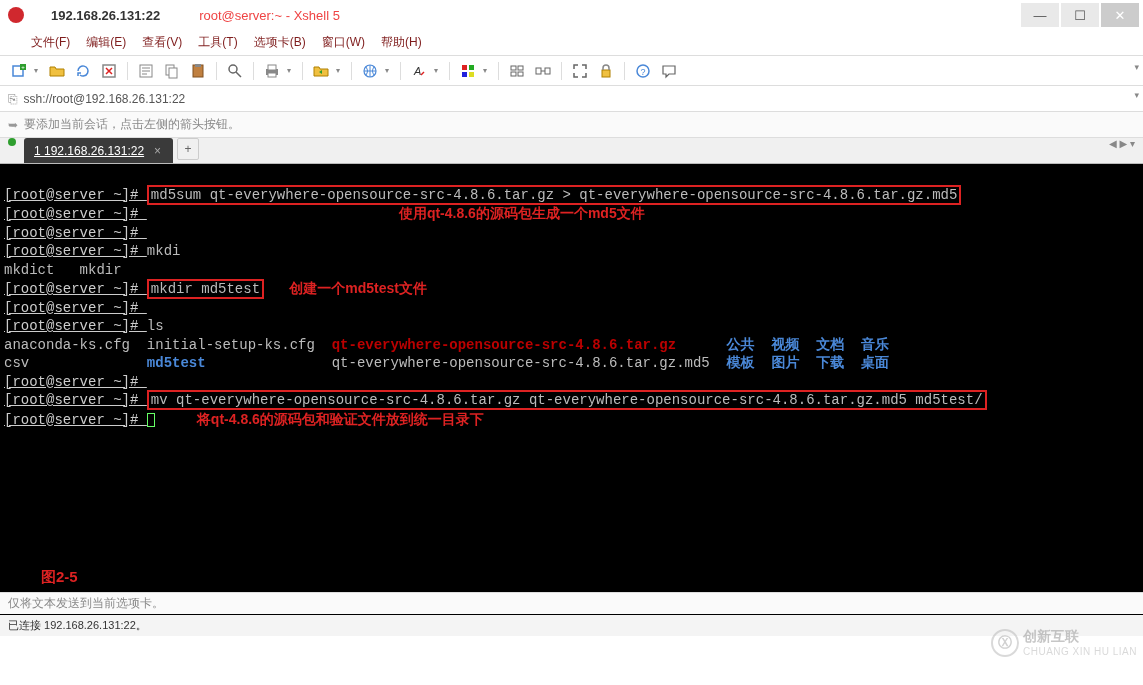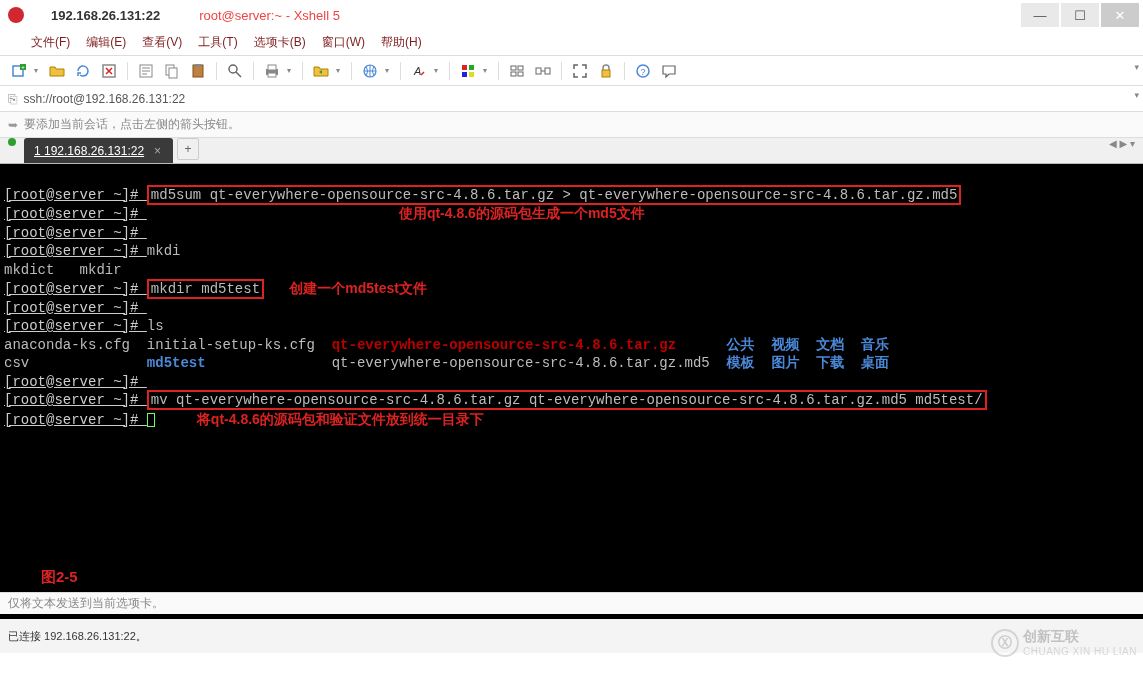--- a/index.html
+++ b/index.html
@@ -30,21 +30,21 @@
 .tabbar .navr { margin-left: auto; padding: 0 8px; color: #888; font-size: 10px; }
 .term { background: #000; color: #bbb; font-family: "Consolas","Courier New",monospace; font-size: 14px; line-height: 18.5px; padding: 3px 4px; height: 428px; position: relative; white-space: pre; }
 .term .p { color: #ccc; text-decoration: underline; }
 .term .r { color: #b00; font-weight: bold; }
 .term .b { color: #4a88d8; font-weight: bold; }
 .term .annot { color: #d22; font-weight: bold; font-family: "Microsoft YaHei", sans-serif; }
 .box { border: 2px solid #d22; padding: 0 2px; }
 .cursor { display: inline-block; width: 8px; height: 14px; border: 1px solid #6f6; vertical-align: middle; }
 .fig { position: absolute; bottom: 6px; left: 17px; color: #d22; font-weight: bold; font-family: "Microsoft YaHei", sans-serif; font-size: 15px; margin-left: 24px; }
 .hint2 { height: 22px; display: flex; align-items: center; padding: 0 8px; color: #888; border-top: 1px solid #ddd; background: #fafafa; }
-.status { height: 22px; display: flex; align-items: center; padding: 17px 8px; border-top: 5px solid #000000; background: #f4f4f4; color: #333; font-size: 11px; }
+.status { height: 22px; display: flex; align-items: center; padding: 4px 8px; border-top: 1px solid #000000; background: #f4f4f4; color: #333; font-size: 11px; }
 .status .sp { margin-left: auto; display: flex; gap: 18px; align-items: center; }
 .watermark { position: absolute; right: 6px; bottom: 28px; opacity: 0.55; display: flex; align-items: center; gap: 4px; color: #888; font-size: 11px; }
 .watermark .c { width: 28px; height: 28px; border: 2px solid #bbb; border-radius: 50%; display: flex; align-items: center; justify-content: center; font-weight: bold; color: #aaa; font-size: 14px; }
 .toolbar-dd { position: absolute; right: 4px; top: 62px; color: #888; font-size: 9px; }
 .addr-dd { position: absolute; right: 4px; top: 90px; color: #888; font-size: 9px; }
 </style>
 </head>
 <body>
 
 <div class="titlebar">

